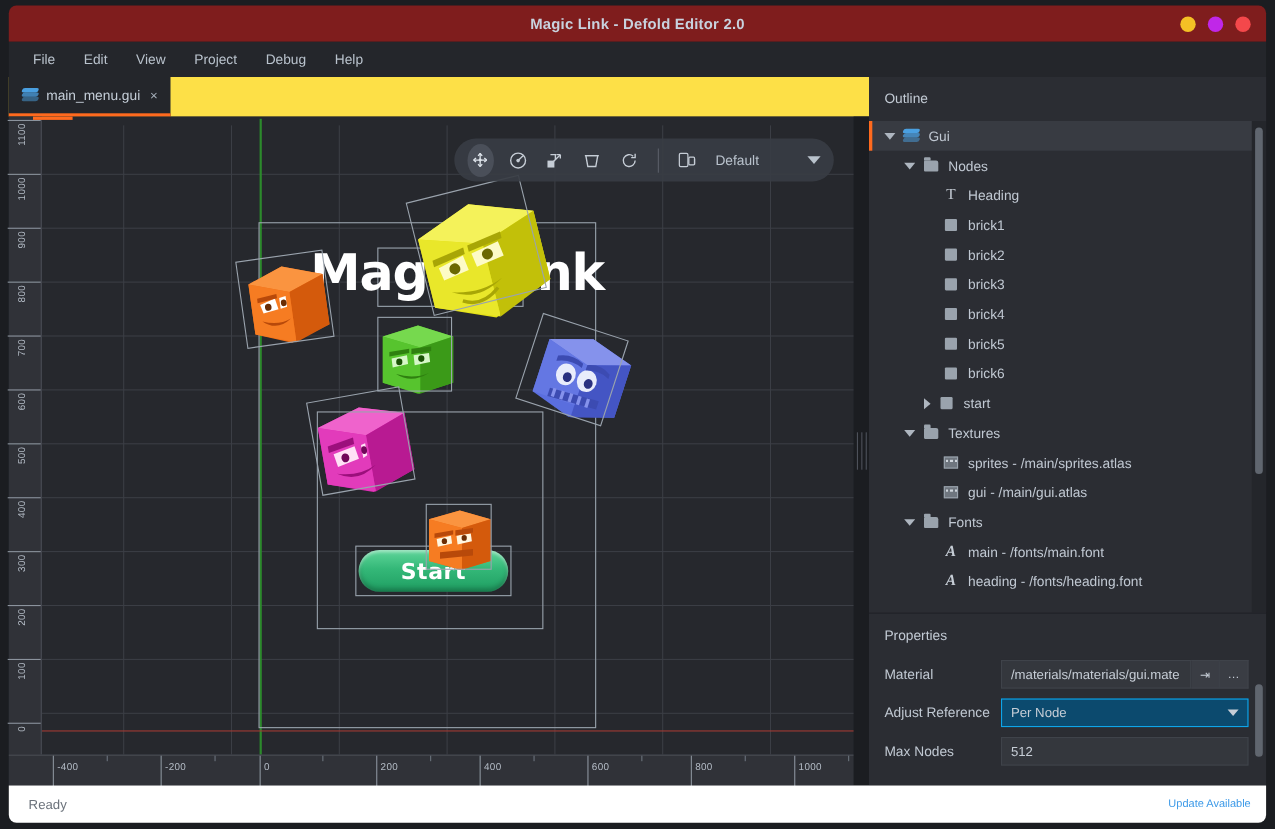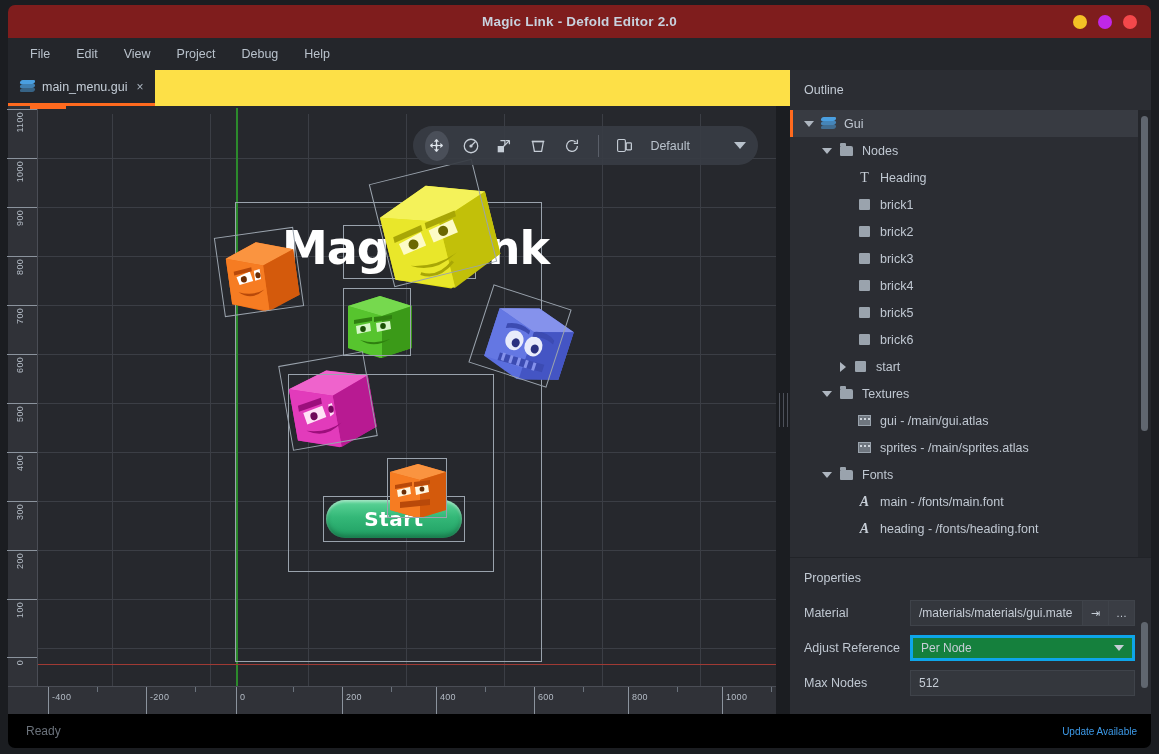--- a/index.html
+++ b/index.html
@@ -205,34 +205,34 @@
     flex: 1; height: 26px; background: #34373d; border: 1px solid #3f434a;
     display: flex; align-items: center; padding: 0 8px;
     font-size: 12px; color: #c6cdd6; overflow: hidden; white-space: nowrap;
   }
   .prop-btn {
     width: 26px; height: 26px; background: #3a3d44; border: 1px solid #3f434a; border-left: none;
     display: flex; align-items: center; justify-content: center;
     font-size: 11px; color: #c6cdd6; flex: none;
   }
   .prop-select {
-    flex: 1; height: 26px; background: #15803d; border: 3px solid #0ea5e9;
+    flex: 1; height: 26px; background: #0c4a6e; border: 1px solid #0ea5e9;
     display: flex; align-items: center; justify-content: space-between;
     padding: 0 8px; font-size: 12px; color: #c6cdd6;
   }
   .caret-sm { width:0;height:0;border-left:5px solid transparent;border-right:5px solid transparent;border-top:6px solid #c6cdd6; }
 
   
   .vsb { position: absolute; right: 3px; width: 7px; border-radius: 4px; background: #60666f; }
   .vsb-track { position: absolute; right: 0; width: 13px; background: #24262b; }
 
   
   #statusbar {
     position: absolute; left: 8px; top: 714px; width: 1143px; height: 34px;
-    background: #000000; display: flex; align-items: center;
+    background: #ffffff; display: flex; align-items: center;
     border-radius: 0 0 7px 7px;
   }
   #status-text { font-size: 12px; color: #6b727b; margin-left: 18px; }
   #update-link { font-size: 10px; color: #3d9ae8; margin-left: auto; margin-right: 14px; }
 </style>
 </head>
 <body>
 
 <div id="app">
 
@@ -622,28 +622,28 @@
           <span class="ic">
             <span class="ic-folder"></span>
           </span>
           <span>Textures</span>
         </div>
         <div class="tree-row" style="padding-left: 50px;">
           <span class="twisty none"></span>
           <span class="ic">
             <span class="ic-atlas"></span>
           </span>
+          <span>sprites - /main/sprites.atlas</span>
+        </div>
+        <div class="tree-row" style="padding-left: 50px;">
+          <span class="twisty none"></span>
+          <span class="ic">
+            <span class="ic-atlas"></span>
+          </span>
           <span>gui - /main/gui.atlas</span>
-        </div>
-        <div class="tree-row" style="padding-left: 50px;">
-          <span class="twisty none"></span>
-          <span class="ic">
-            <span class="ic-atlas"></span>
-          </span>
-          <span>sprites - /main/sprites.atlas</span>
         </div>
         <div class="tree-row" style="padding-left: 32px;">
           <span class="twisty open"></span>
           <span class="ic">
             <span class="ic-folder"></span>
           </span>
           <span>Fonts</span>
         </div>
         <div class="tree-row" style="padding-left: 50px;">
           <span class="twisty none"></span>

